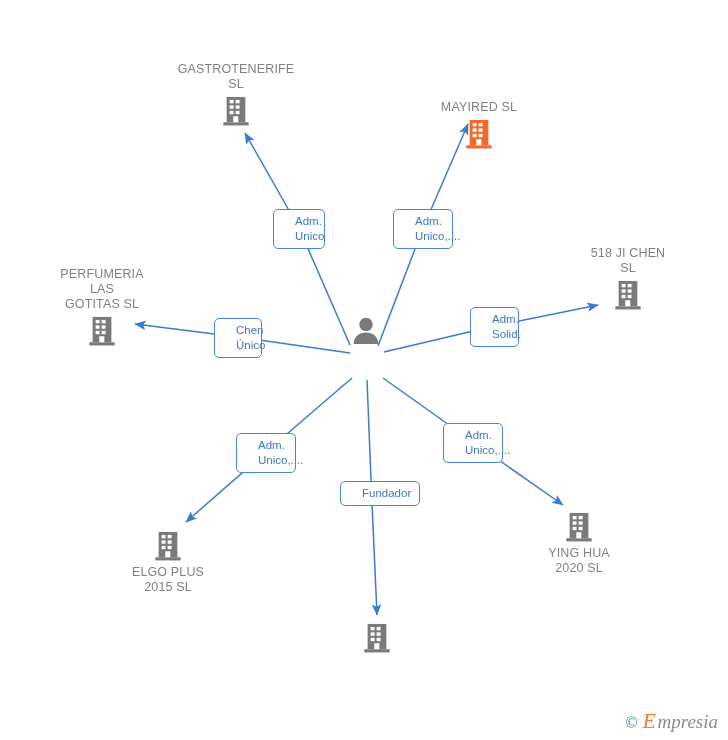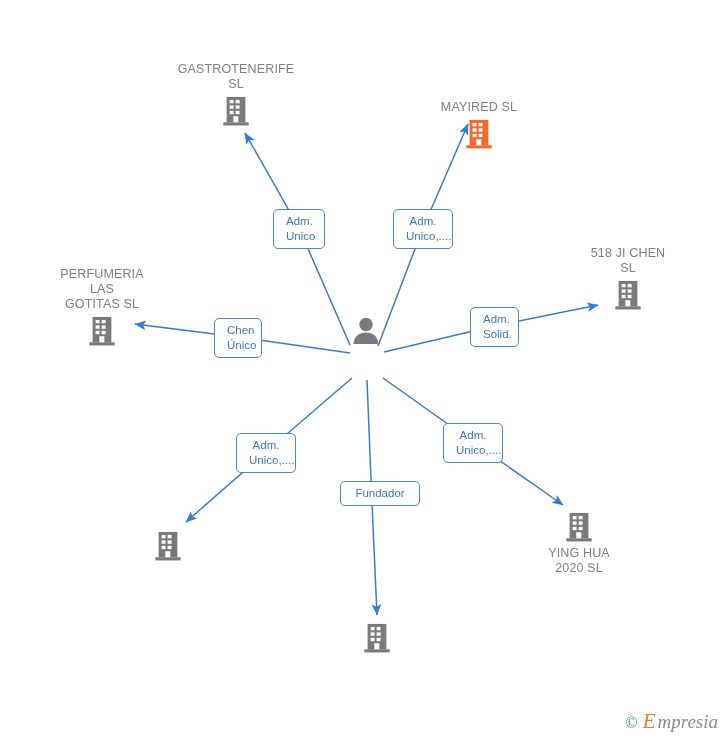--- a/index.html
+++ b/index.html
@@ -50,21 +50,21 @@
   .edge-label {
     position: absolute;
     box-sizing: border-box;
     background: #ffffff;
     border: 1.4px solid #4a86d6;
     border-radius: 5px;
     color: #3d78c4;
     font-size: 11.5px;
     line-height: 15px;
     text-align: center;
-    padding: 4px 12px;
+    padding: 4px 21px;
     white-space: pre-line;
     z-index: 5;
   }
   
   #watermark {
     position: absolute;
     right: 10px;
     bottom: 8px;
     display: flex;
     align-items: baseline;
@@ -203,20 +203,22 @@
           <g fill="#ffffff">
             <rect x="9.2" y="5.2" width="4.2" height="3.6"></rect>
             <rect x="15.6" y="5.2" width="4.2" height="3.6"></rect>
             <rect x="9.2" y="11" width="4.2" height="3.6"></rect>
             <rect x="15.6" y="11" width="4.2" height="3.6"></rect>
             <rect x="9.2" y="16.8" width="4.2" height="3.6"></rect>
             <rect x="15.6" y="16.8" width="4.2" height="3.6"></rect>
             <rect x="13.1" y="22.6" width="5.4" height="6.4"></rect>
           </g>
         </svg>
+        <div class="node-label">ELGO PLUS
+2015  SL</div>
       </div>
       <div class="node label-below" style="left: 579px; top: 511px;">
         <svg viewBox="0 0 32 34" width="30" height="32" class="node-icon">
           <rect x="6" y="2" width="20" height="27" fill="#7a7a7a"></rect>
           <rect x="2.5" y="29" width="27" height="3.4" fill="#7a7a7a"></rect>
           <g fill="#ffffff">
             <rect x="9.2" y="5.2" width="4.2" height="3.6"></rect>
             <rect x="15.6" y="5.2" width="4.2" height="3.6"></rect>
             <rect x="9.2" y="11" width="4.2" height="3.6"></rect>
             <rect x="15.6" y="11" width="4.2" height="3.6"></rect>

